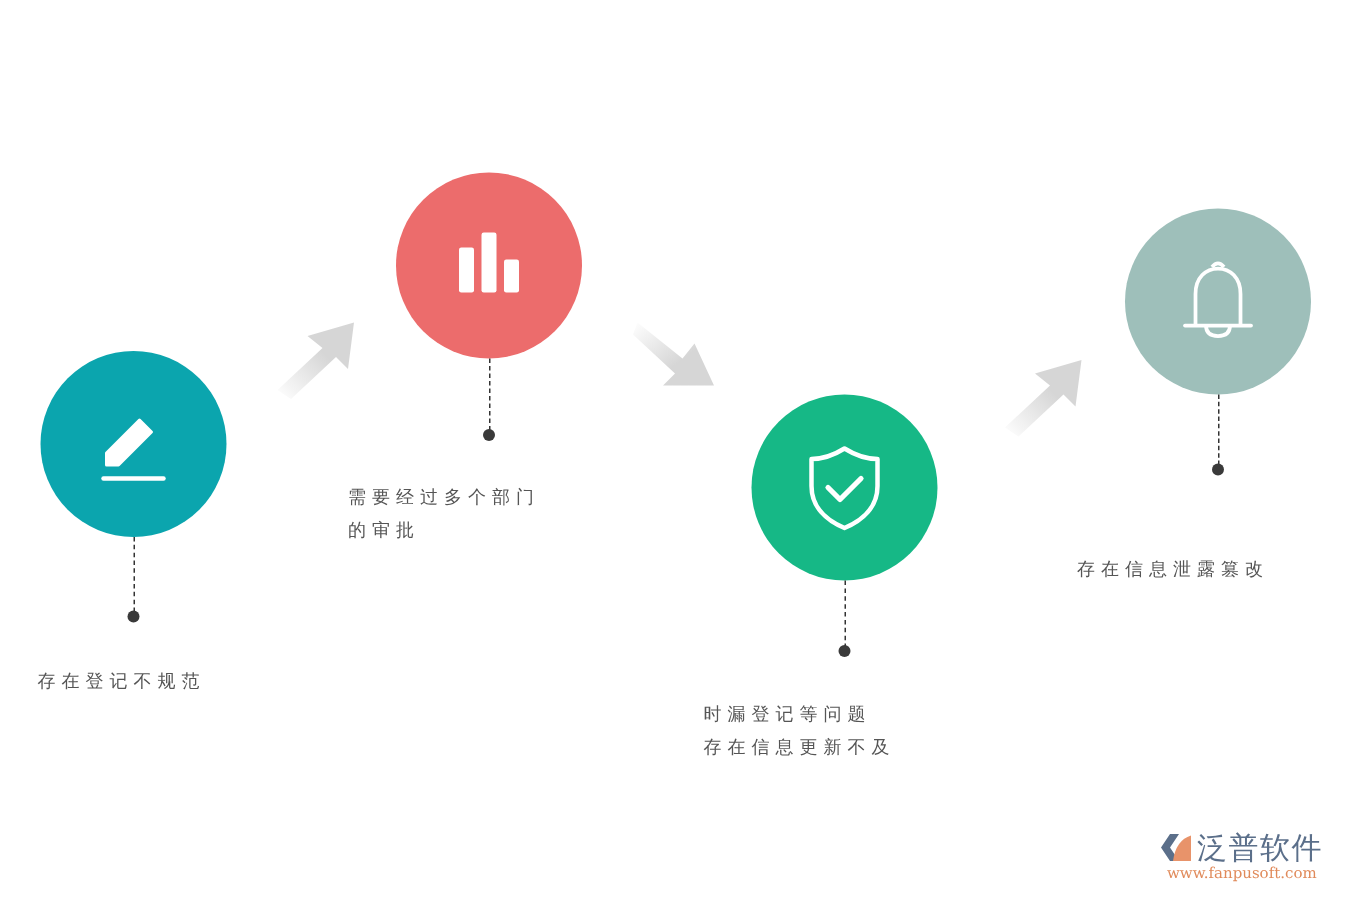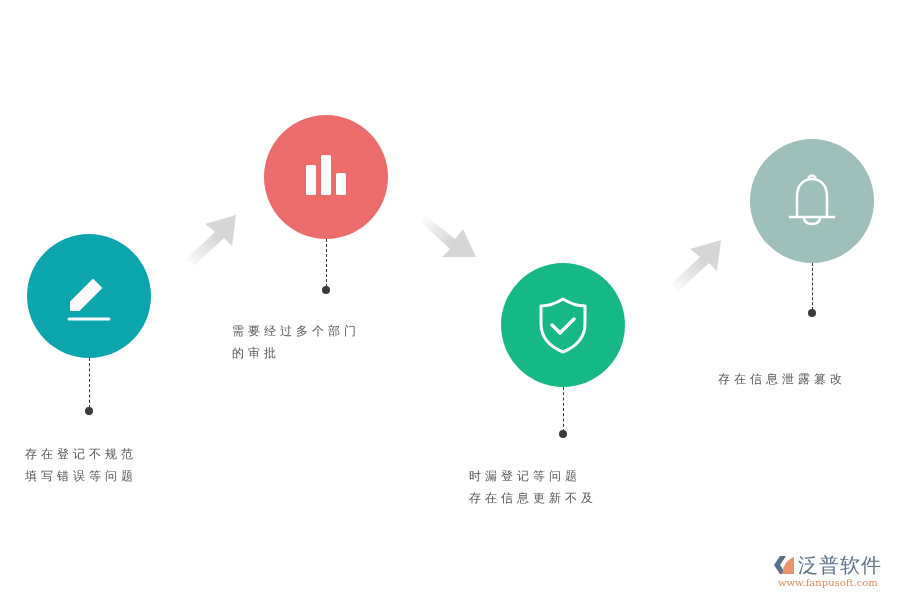--- a/index.html
+++ b/index.html
@@ -35,21 +35,20 @@
 <div class="circle" style="left:27px;top:234px;width:124px;height:124px;background:#0ba5ae;">
   <svg width="60" height="60" viewBox="0 0 60 60">
     <path d="M12 36 L34 14 L42 22 L20 44 L12 44 Z" fill="#fff" stroke="#fff" stroke-width="2" stroke-linejoin="round"></path>
     <line x1="10" y1="53" x2="50" y2="53" stroke="#fff" stroke-width="3" stroke-linecap="round"></line>
   </svg>
 </div>
 <div class="stem" style="left:89px;top:358px;height:50px;"></div>
 <div class="dot" style="left:85px;top:407px;"></div>
 <div class="label" style="left:15px;top:443px;margin-left:10px;">
   <div>存在登记不规范</div>
-  <div>填写错误等问题</div>
 </div>
 
 <svg class="arrow" style="left:180px;top:210px;" width="65" height="60" viewBox="0 0 65 60">
   <defs>
       <linearGradient id="g1" x1="0" y1="1" x2="1" y2="0">
         <stop offset="0" stop-color="#fff"></stop>
         <stop offset="0.6" stop-color="#d6d6d6"></stop>
       </linearGradient>
     </defs>
   <polygon points="5,50 35,22 25,14 56,5 52,36 44,28 14,56" fill="url(#g1)"></polygon>

